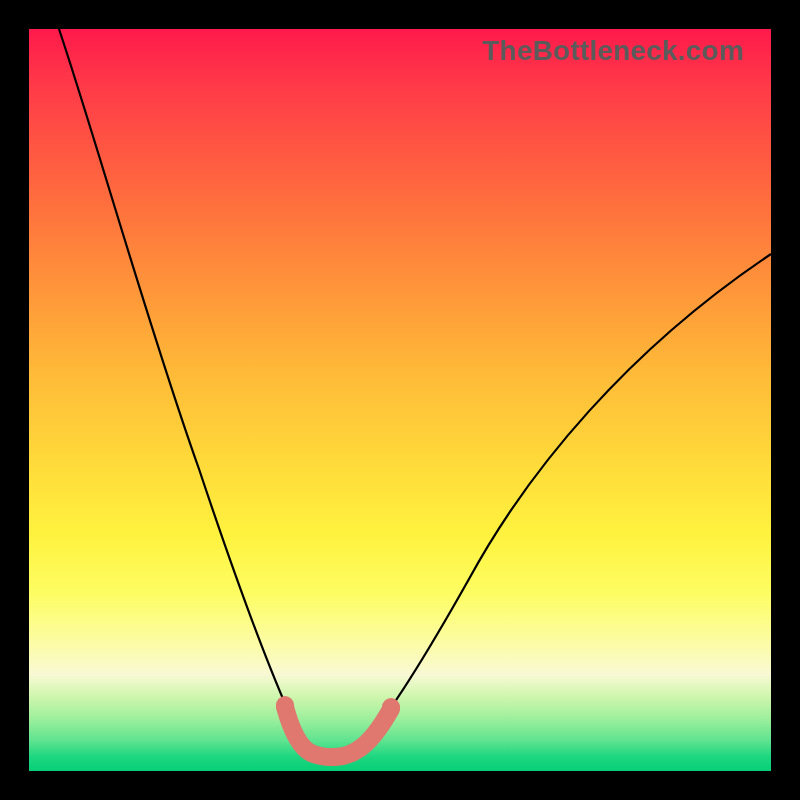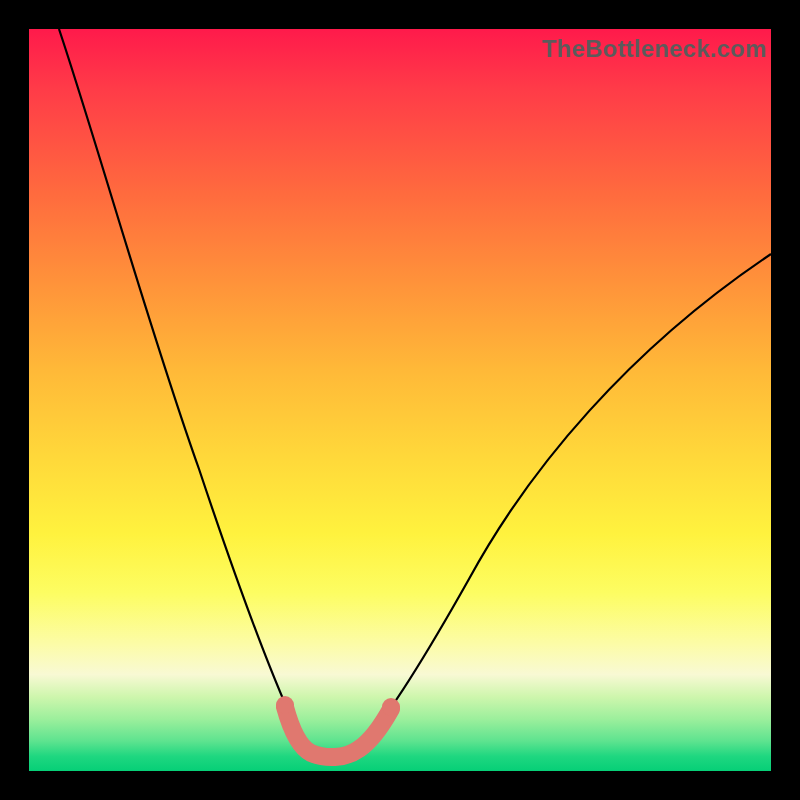--- a/index.html
+++ b/index.html
@@ -40,22 +40,22 @@
       #cef6ad 90%,
       #9cef9c 93%,
       #5de38f 96%,
       #1fd780 98%,
       #06cf77 100%
     );
   }
   .watermark {
     position: absolute;
     top: 6px;
-    right: 4px;
-    font-size: 24px;
+    right: 27px;
+    font-size: 28px;
     font-weight: 600;
     color: #5b5b5b;
     letter-spacing: 0.2px;
     pointer-events: none;
     user-select: none;
   }
   svg.curve {
     position: absolute;
     left: 0;
     top: 0;

